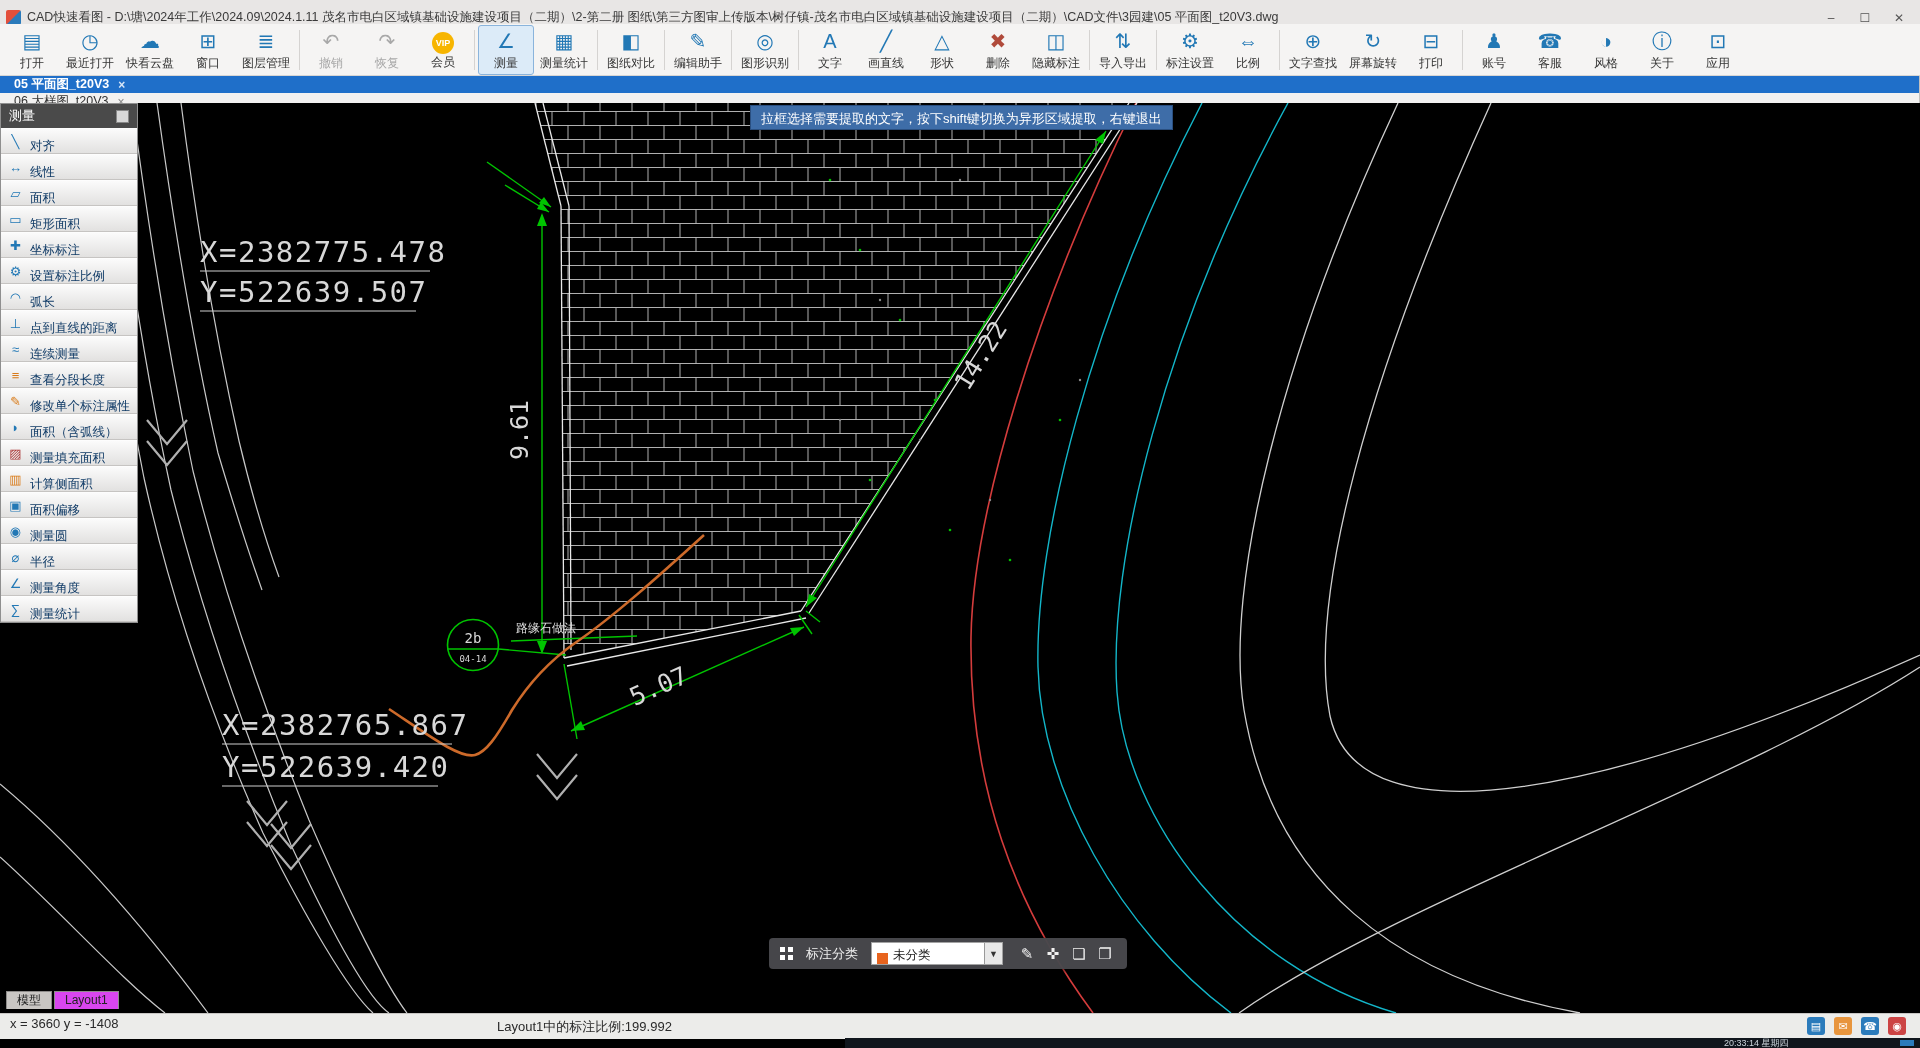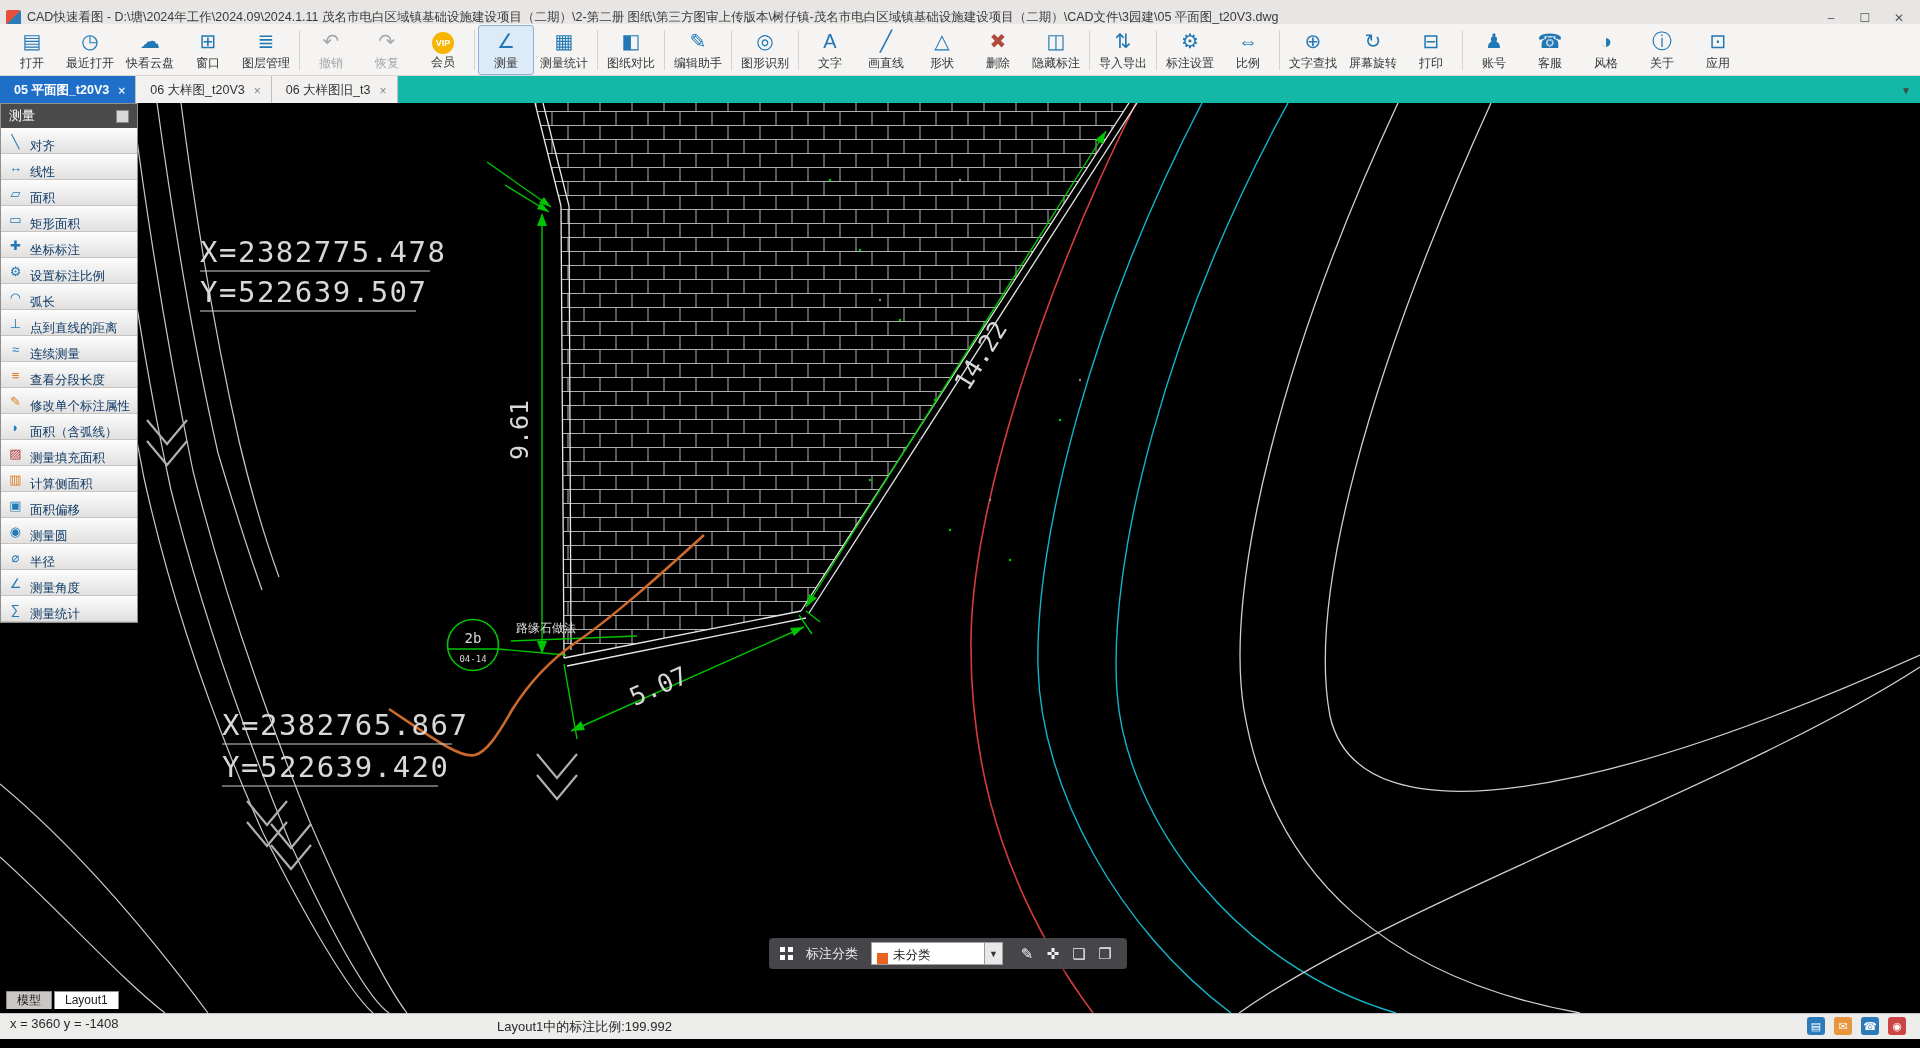--- a/index.html
+++ b/index.html
@@ -22,21 +22,21 @@
            min-width:44px;height:48px;padding:0 5px;border:1px solid transparent;border-radius:3px;flex:none;}
   .rb-item.active{background:#dcebf8;border-color:#8ab4dc;}
   .rb-icon{height:27px;line-height:27px;font-size:20px;color:#2278b5;}
   .rb-item.disabled .rb-icon,.rb-item.disabled .rb-label{color:#a8a8a8;}
   .rb-icon.vip{width:22px;height:22px;margin-top:3px;border-radius:50%;background:#f7b500;color:#fff;
                font-size:9px;font-weight:bold;line-height:22px;text-align:center;}
   .rb-label{font-size:12px;color:#353535;white-space:nowrap;}
   .rb-sep{width:1px;height:40px;background:#d5d3d1;margin:0 3px;flex:none;}
 
   
-  .tabbar{position:absolute;top:76px;left:0;right:0;height:29px;background:#14b8a6;display:flex;align-items:stretch;}
+  .tabbar{position:absolute;top:76px;left:0;right:0;height:29px;background:#14b8a6;display:flex;align-items:stretch;flex-direction:column;}
   .tab{display:flex;align-items:center;gap:9px;padding:0 10px 0 14px;font-size:12.5px;
        background:#f2f1f0;color:#333;border-right:1px solid #c2c0be;}
   .tab.active{background:#1f6fc9;color:#fff;font-weight:bold;}
   .tab-close{font-size:12px;color:#888;}
   .tab.active .tab-close{color:#d8e7f8;}
   .tab-overflow{margin-left:auto;width:28px;display:flex;align-items:center;justify-content:center;
                 color:#444;font-size:10px;}
 
   
   .main{position:absolute;top:103px;left:0;width:1920px;height:910px;background:#000;}
@@ -66,21 +66,21 @@
   .dd-swatch{width:11px;height:11px;margin:0 5px;flex:none;}
   .dd-value{font-size:12.5px;color:#222;flex:1;white-space:nowrap;}
   .dd-arrow{width:17px;align-self:stretch;border-left:1px solid #999;background:#e8e8e8;
             display:flex;align-items:center;justify-content:center;font-size:9px;color:#333;}
   .fb-icon{color:#f0f0f0;font-size:15px;width:22px;text-align:center;}
 
   
   .bottom-tabs{position:absolute;left:6px;top:888px;display:flex;gap:2px;}
   .bt{height:17px;line-height:17px;padding:0 10px;font-size:12px;background:#c9c6c3;color:#222;
       border:1px solid #8d8b89;border-bottom:none;text-align:center;}
-  .bt.active{background:#ffffff;}
+  .bt.active{background:#d946ef;}
 
   
   .statusbar{position:absolute;top:1013px;left:0;right:0;height:25px;background:#ececea;
              border-top:1px solid #c8c6c4;font-size:13px;color:#2a2a2a;}
   .sb-coords{position:absolute;left:10px;top:2px;}
   .sb-scale{position:absolute;left:497px;top:4px;}
   .sb-icons{position:absolute;right:14px;top:3px;display:flex;gap:9px;}
   .sb-icon{width:18px;height:18px;border-radius:3px;color:#fff;font-size:11px;line-height:18px;text-align:center;}
 
   
@@ -451,20 +451,21 @@
             <span class="side-icon">∠</span>
             <span class="side-label">测量角度</span>
           </div>
           <div class="side-item">
             <span class="side-icon">∑</span>
             <span class="side-label">测量统计</span>
           </div>
         </div>
     </div>
 
+    <div class="cad-tooltip">拉框选择需要提取的文字，按下shift键切换为异形区域提取，右键退出</div>
 
     <div class="float-bar">
       <span class="grid-icon">
           <i></i>
         </span>
       <span class="float-label">标注分类</span>
       <div class="classify-dd">
         <span class="dd-swatch" id="ddSwatch" style="background: rgb(232, 100, 30);"></span>
         <span class="dd-value">未分类</span>
         <span class="dd-arrow">▼</span>
@@ -487,14 +488,18 @@
     <span class="sb-coords">x = 3660 y = -1408</span>
     <span class="sb-scale">Layout1中的标注比例:199.992</span>
     <div class="sb-icons" id="sbIcons">
         <span class="sb-icon" style="background: rgb(43, 123, 187);">▤</span>
         <span class="sb-icon" style="background: rgb(232, 149, 61);">✉</span>
         <span class="sb-icon" style="background: rgb(43, 123, 187);">☎</span>
         <span class="sb-icon" style="background: rgb(204, 68, 68);">◉</span>
       </div>
   </div>
 
+  <div class="taskbar">
+    <span class="tb-clock">20:33:14 星期四</span>
+    <span class="tb-chip"></span>
+  </div>
 
 </div>
 
 </body></html>

